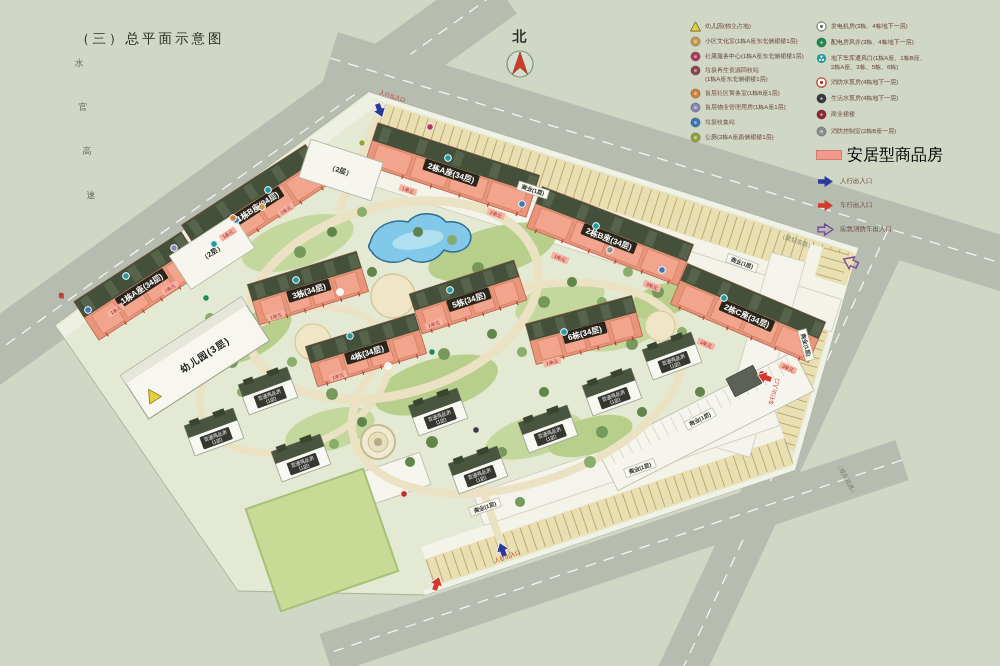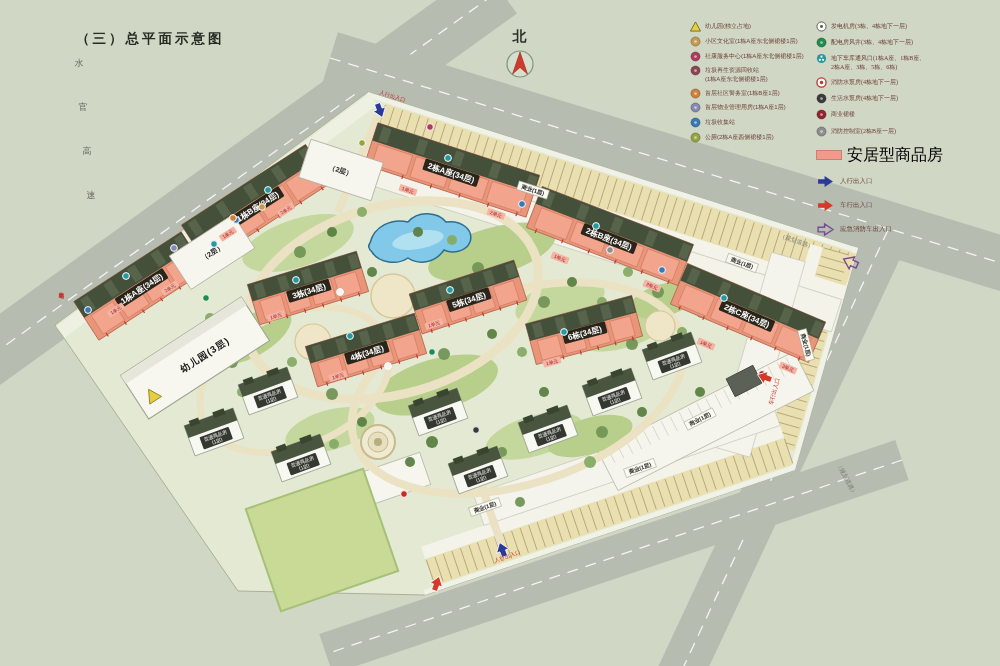--- a/index.html
+++ b/index.html
@@ -1,24 +1,24 @@
 <!DOCTYPE html>
 <html><head>
 <meta charset="utf-8">
 <style>
   html,body{margin:0;padding:0;}
   body{font-family:"Liberation Sans",sans-serif;}
   .canvas{position:relative;width:1000px;height:666px;background:#d0d7c5;overflow:hidden;}
   #map{position:absolute;left:0;top:0;}
-  .title{position:absolute;left:76px;top:30px;font-size:13.5px;font-weight:bold;color:#262b23;letter-spacing:3px;}
+  .title{position:absolute;left:76px;top:30px;font-size:13.5px;font-weight:normal;color:#262b23;letter-spacing:3px;}
   .north{position:absolute;left:500px;top:28px;width:40px;text-align:center;}
   .north .nlabel{font-size:14px;font-weight:bold;color:#2c312a;letter-spacing:1px;}
   .legend{position:absolute;left:688px;top:20px;width:310px;}
   .lcol1{position:absolute;left:2px;top:2px;}
-  .lcol2{position:absolute;left:128px;top:2px;font-family:Liberation Serif, serif;}
+  .lcol2{position:absolute;left:128px;top:2px;}
   .lrow{display:flex;align-items:flex-start;margin-bottom:4.8px;}
   .lcol2 .lrow{margin-bottom:6.2px;}
   .lrow .ic{width:11px;height:11px;margin-right:4px;flex:none;margin-top:-1px;}
   .lrow .lt{font-size:6px;line-height:1.45;color:#6b4238;white-space:nowrap;}
   .swrow{display:flex;align-items:center;margin:8px 0 9px 0;}
   .sw{width:24px;height:8px;margin-right:5px;border:0.5px solid #c97f72;}
   .arow{display:flex;align-items:center;margin-bottom:11px;}
   .arow .aic{width:19px;height:13px;margin-right:5px;flex:none;}
   .arow .lt{font-size:6.5px;color:#6b4238;white-space:nowrap;}
 </style>

